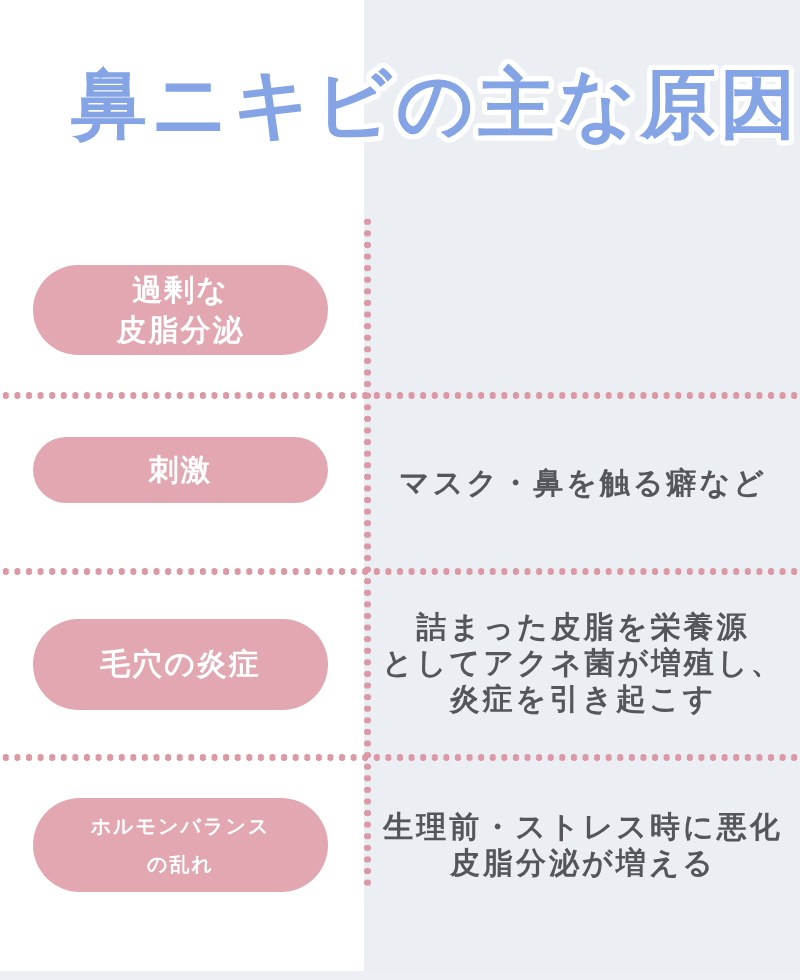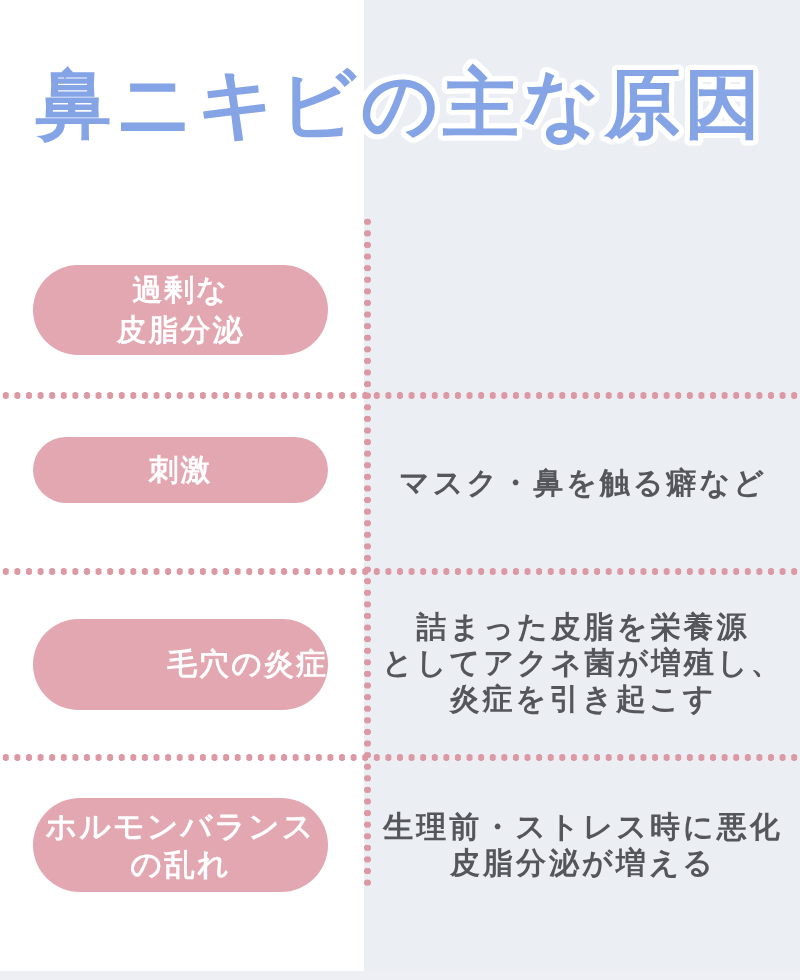--- a/index.html
+++ b/index.html
@@ -7,21 +7,21 @@
   #canvas{
     position:relative; width:800px; height:980px; overflow:hidden;
     background:#edeff4;
     font-family:"DejaVu Sans","Liberation Sans",sans-serif;
   }
   .white-panel{ position:absolute; left:0; top:0; width:364px; height:971px; background:#ffffff; }
   .gray-panel{ position:absolute; left:364px; top:0; width:436px; height:971px; background:#ebeef3; }
 
   .title{
     position:absolute; left:0; top:56px; width:800px; line-height:96px;
-    text-align:center; font-size:76px; font-weight:bold; letter-spacing:4px;
+    text-align:right; font-size:76px; font-weight:bold; letter-spacing:4px;
     color:#85a4e6; white-space:nowrap;
     text-shadow:
       5px 0 0 #fff, -5px 0 0 #fff, 0 5px 0 #fff, 0 -5px 0 #fff,
       4px 4px 0 #fff, -4px 4px 0 #fff, 4px -4px 0 #fff, -4px -4px 0 #fff,
       5px 2px 0 #fff, 5px -2px 0 #fff, -5px 2px 0 #fff, -5px -2px 0 #fff,
       2px 5px 0 #fff, -2px 5px 0 #fff, 2px -5px 0 #fff, -2px -5px 0 #fff;
   }
 
   .vdots{
     position:absolute; left:364px; top:216px; width:7px; height:672px;
@@ -39,22 +39,22 @@
 
   .pill{
     position:absolute; left:33px; width:295px; background:#e2a7b0; border-radius:48px;
     display:flex; flex-direction:column; align-items:center; justify-content:center;
     color:#ffffff; font-weight:bold; font-size:30px; letter-spacing:2px;
     text-align:center; white-space:nowrap;
   }
   .pill .line{ display:block; }
   #pill-1{ top:265px; height:90px; line-height:40px;text-align:right; }
   #pill-2{ top:437px; height:66px; }
-  #pill-3{ top:619px; height:91px;align-items:flex-end; }
-  #pill-4{ top:798px; height:94px; line-height:38px; font-size:31px; }
+  #pill-3{ top:619px; height:91px; }
+  #pill-4{ top:798px; height:94px; line-height:38px; font-size:20px; }
 
   .desc{
     position:absolute; left:366px; width:434px; text-align:center;
     color:#55565c; font-weight:bold; font-size:30px; letter-spacing:3px;
     line-height:36px; white-space:nowrap;
   }
   .desc .line{ display:block; }
   #desc-1{ top:280px; }
   #desc-2{ top:465px; }
   #desc-3{ top:609px; }

